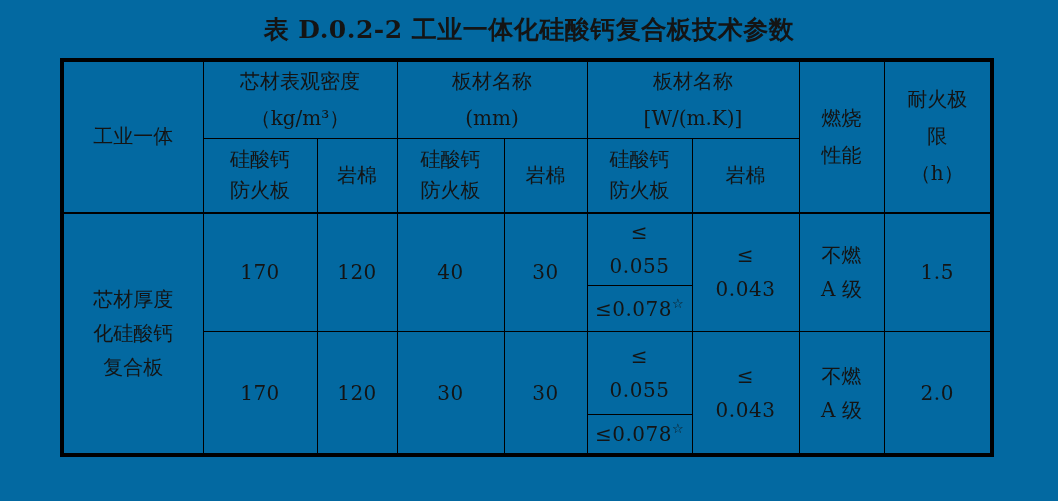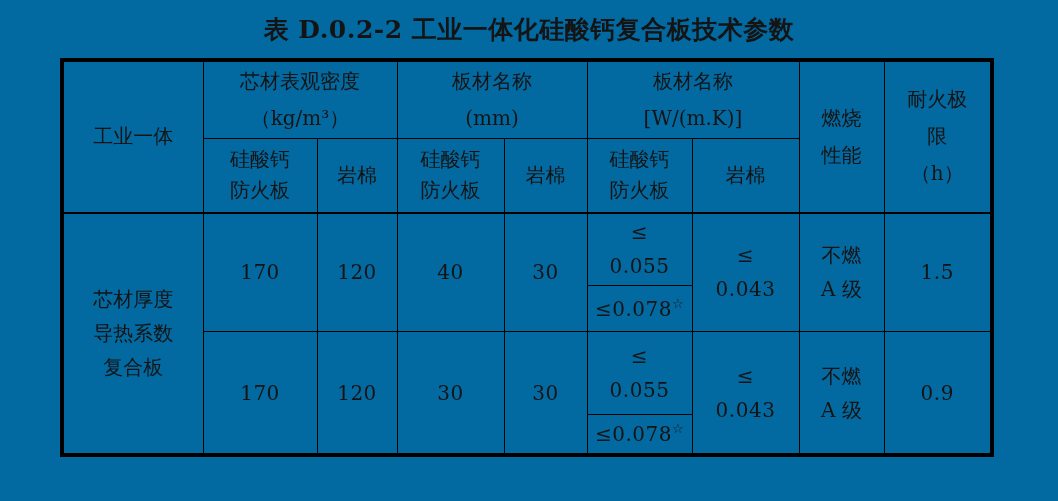--- a/index.html
+++ b/index.html
@@ -130,21 +130,21 @@
           <span class="ln">防火板</span>
         </td>
         <td class="sub">
           <span class="ln">岩棉</span>
         </td>
       </tr>
 
       <tr class="body-start" style="height:72px">
         <td rowspan="4">
           <span class="ln">芯材厚度</span>
-          <span class="ln">导热系数</span>
+          <span class="ln">化硅酸钙</span>
           <span class="ln">复合板</span>
         </td>
         <td rowspan="2" class="num">170</td>
         <td rowspan="2" class="num">120</td>
         <td rowspan="2" class="num">40</td>
         <td rowspan="2" class="num">30</td>
         <td class="num">
           <span class="ln">≤</span>
           <span class="ln">0.055</span>
         </td>
@@ -175,21 +175,21 @@
           <span class="ln">0.055</span>
         </td>
         <td rowspan="2" class="num">
           <span class="ln">≤</span>
           <span class="ln">0.043</span>
         </td>
         <td rowspan="2">
           <span class="ln">不燃</span>
           <span class="ln">A 级</span>
         </td>
-        <td rowspan="2" class="num">0.9</td>
+        <td rowspan="2" class="num">2.0</td>
       </tr>
 
       <tr style="height:40px">
         <td class="num no-bottom-gap">
           <span>≤0.078</span><sup class="star-sup">☆</sup>
         </td>
       </tr>
     </tbody>
   </table>
 </div>

